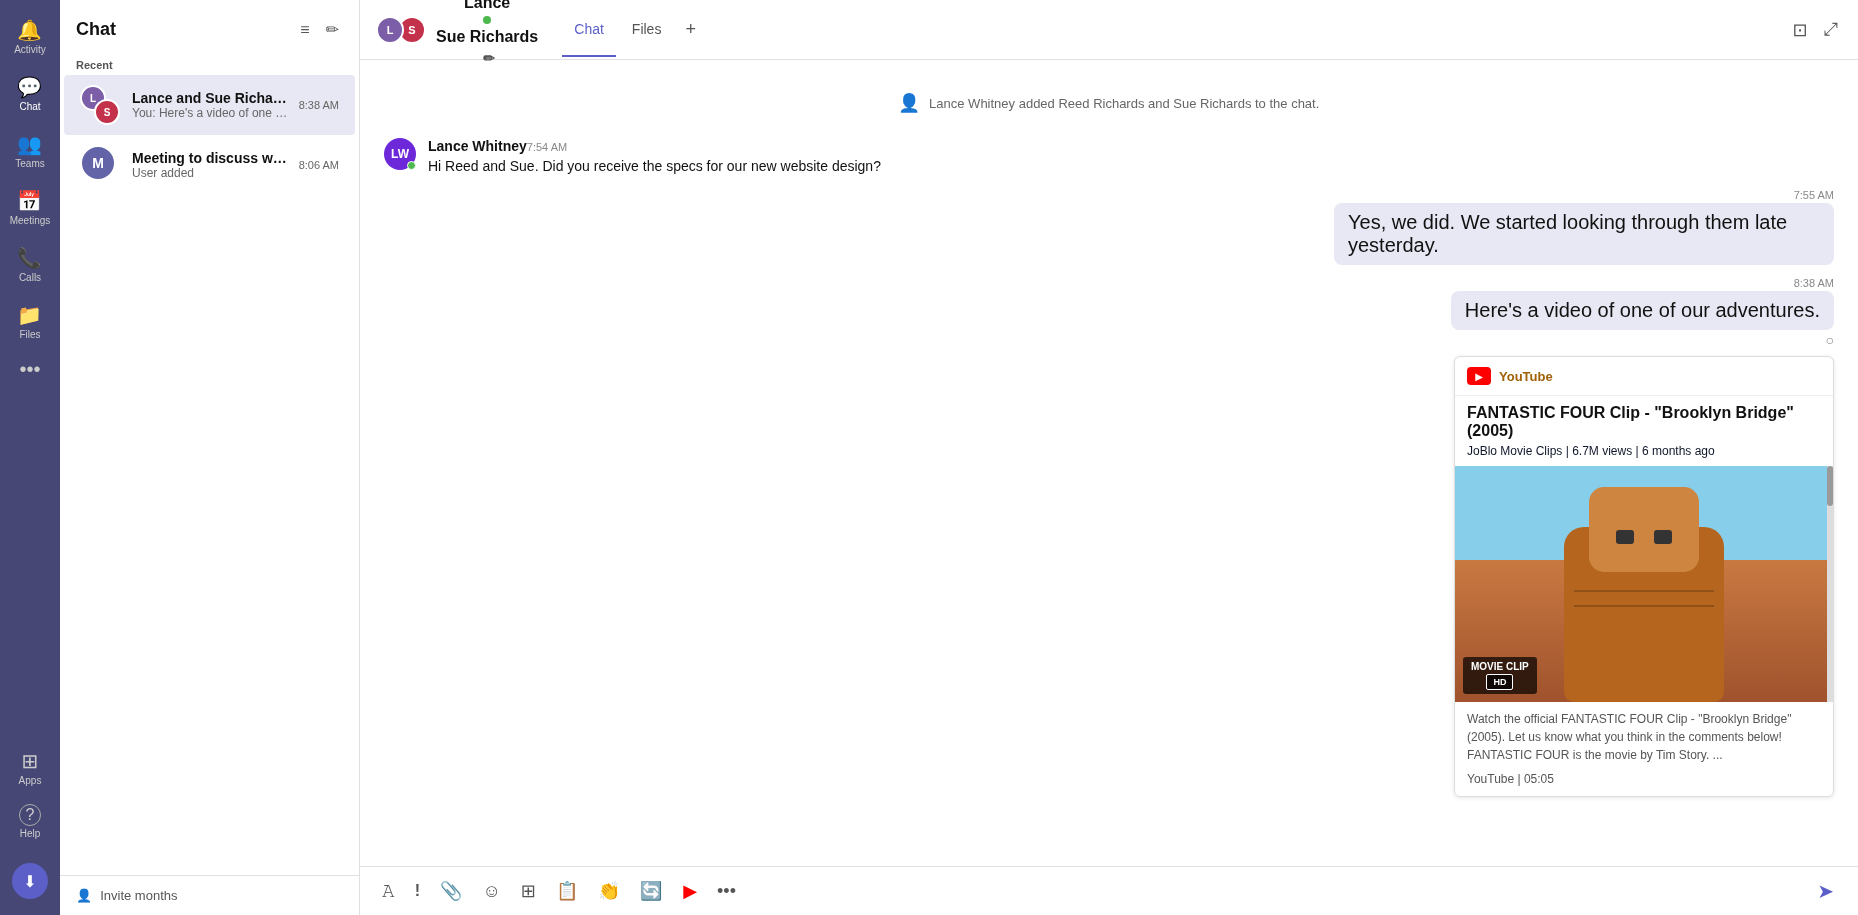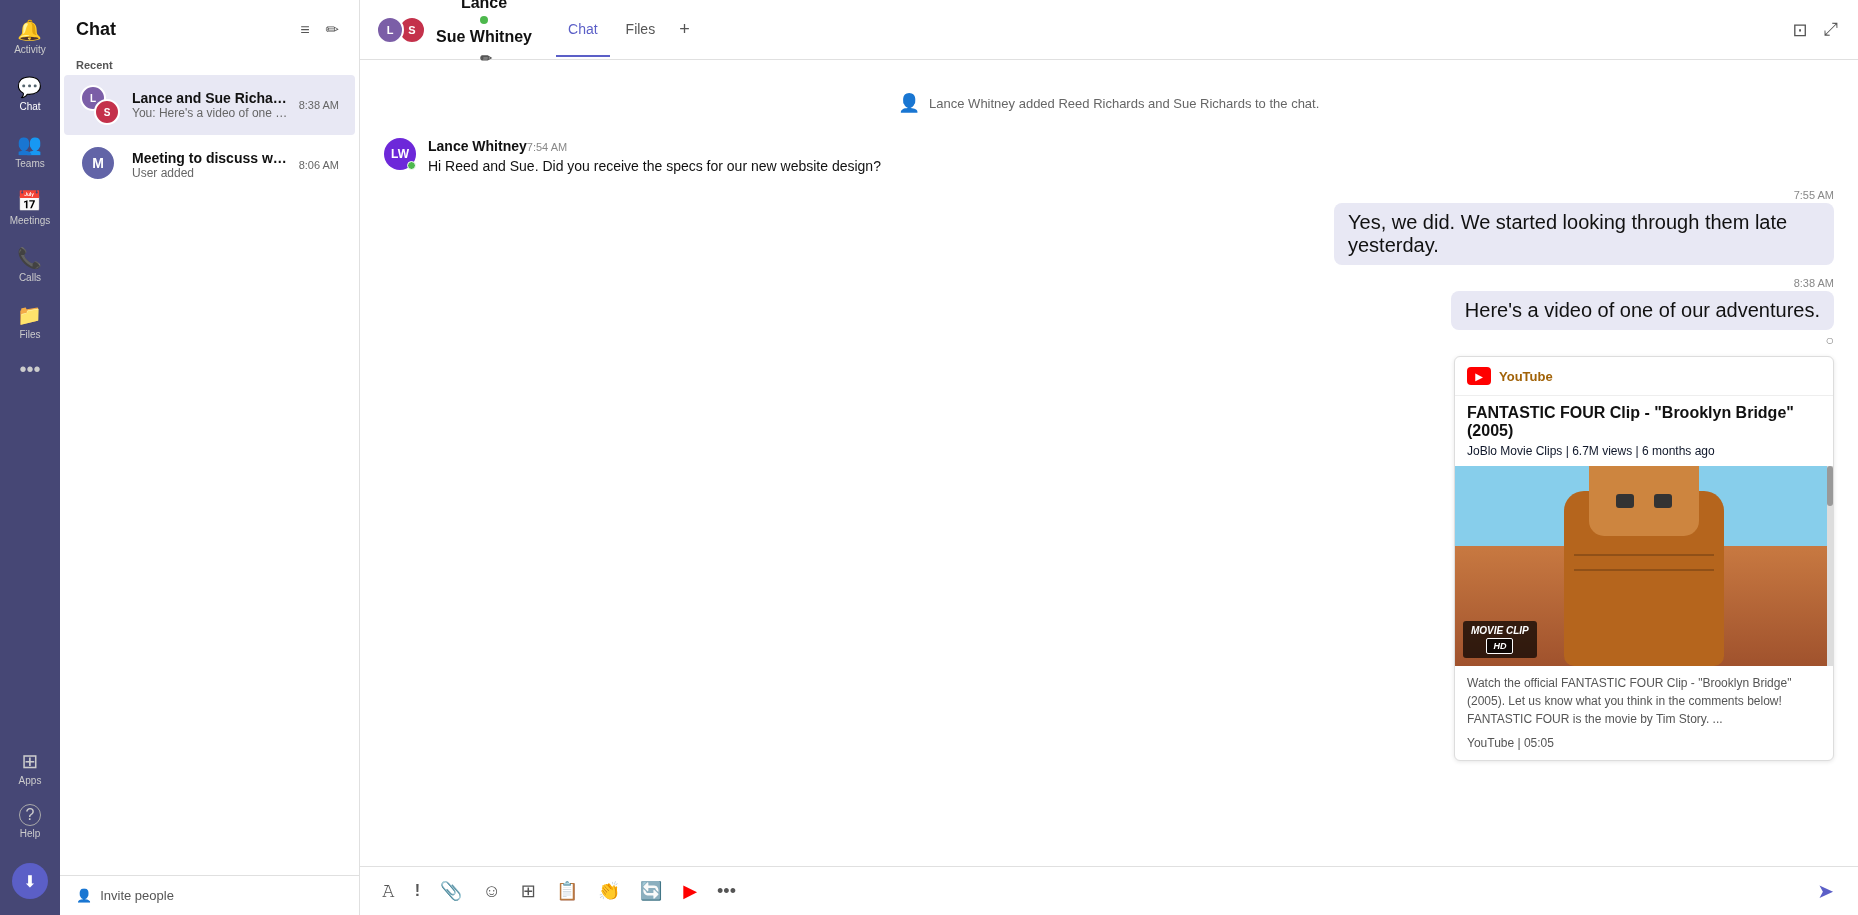--- a/index.html
+++ b/index.html
@@ -277,28 +277,27 @@
       align-items: center;
       justify-content: center;
       color: #fff;
       font-size: 10px;
     }
     .youtube-brand { font-size: 13px; font-weight: 600; color: #a16207; }
     .youtube-title { font-size: 16px; font-weight: 700; color: #111; padding: 8px 12px 4px 12px; }
     .youtube-meta { font-size: 12px; color: #0f172a; padding: 0 12px 8px 12px; }
     .youtube-thumb {
       width: 100%;
-      height: 200px;
+      height: 236px;
       background: linear-gradient(135deg, #c87941 0%, #a0522d 50%, #8B4513 100%);
       position: relative;
       display: flex;
       align-items: center;
       justify-content: center;
       overflow: hidden;
-      font-style: italic;
     }
     .movie-clip-badge {
       position: absolute;
       bottom: 8px;
       left: 8px;
       background: rgba(0,0,0,0.7);
       color: #fff;
       font-size: 10px;
       font-weight: 700;
       padding: 4px 8px;
@@ -451,35 +450,35 @@
     </div>
     <div class="chat-item-info">
       <div class="chat-item-name">Meeting to discuss website</div>
       <div class="chat-item-preview">User added</div>
     </div>
     <div class="chat-item-time">8:06 AM</div>
   </div>
 
   <div class="invite-people">
     <span>👤</span>
-    <span>Invite people</span>
+    <span>Invite months</span>
   </div>
 </div>
 
 <div class="chat-main">
 
   <div class="chat-header">
     <div class="chat-header-avatars">
       <div class="header-avatar lance header-avatar-l">L</div>
       <div class="header-avatar sue">S</div>
     </div>
     <div class="chat-header-names">
       <span>Lance</span>
       <span class="online-dot"></span>
-      <span>Sue Whitney</span>
+      <span>Sue Richards</span>
       <span class="edit-icon">✏</span>
     </div>
     <div class="chat-tabs">
       <div class="chat-tab active">Chat</div>
       <div class="chat-tab">Files</div>
       <div class="chat-tab-add">+</div>
     </div>
     <div class="chat-right-actions">
       <button class="icon-btn" style="font-size:18px;">⊡</button>
       <button class="icon-btn" style="font-size:18px;">⤢</button>

